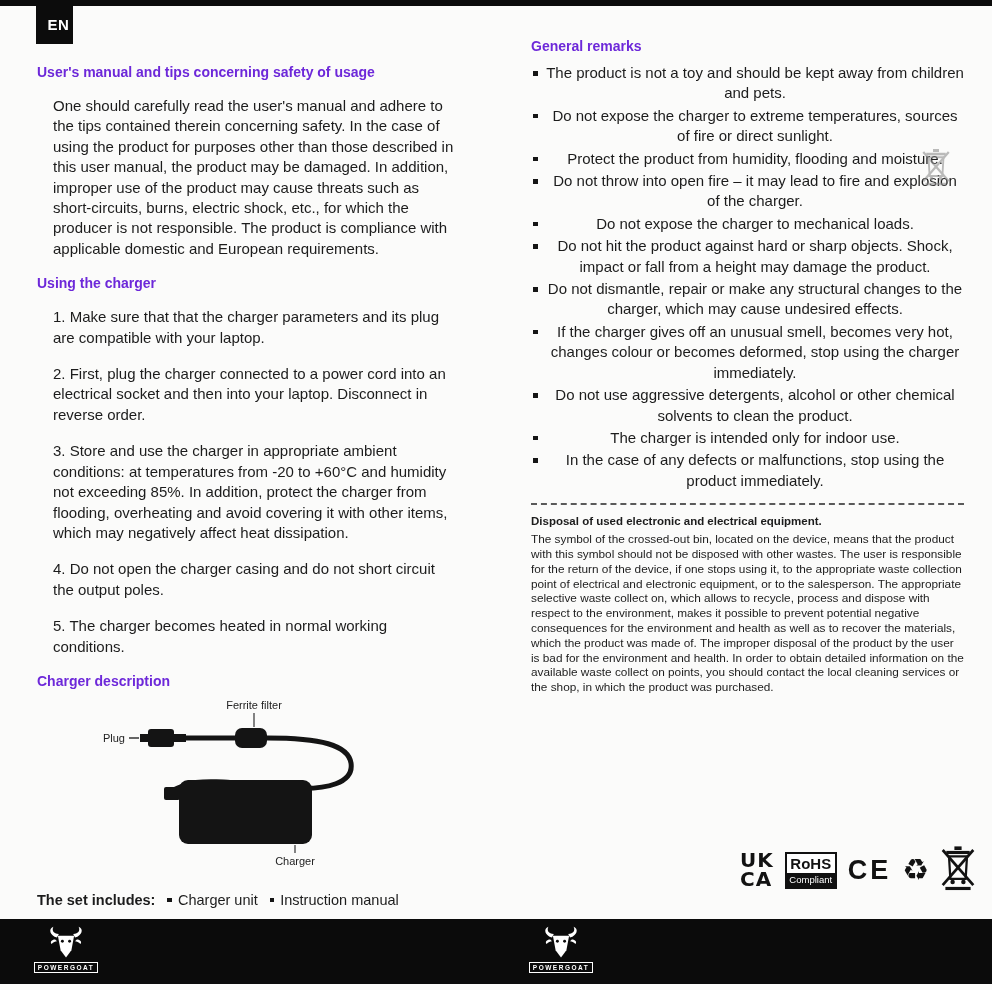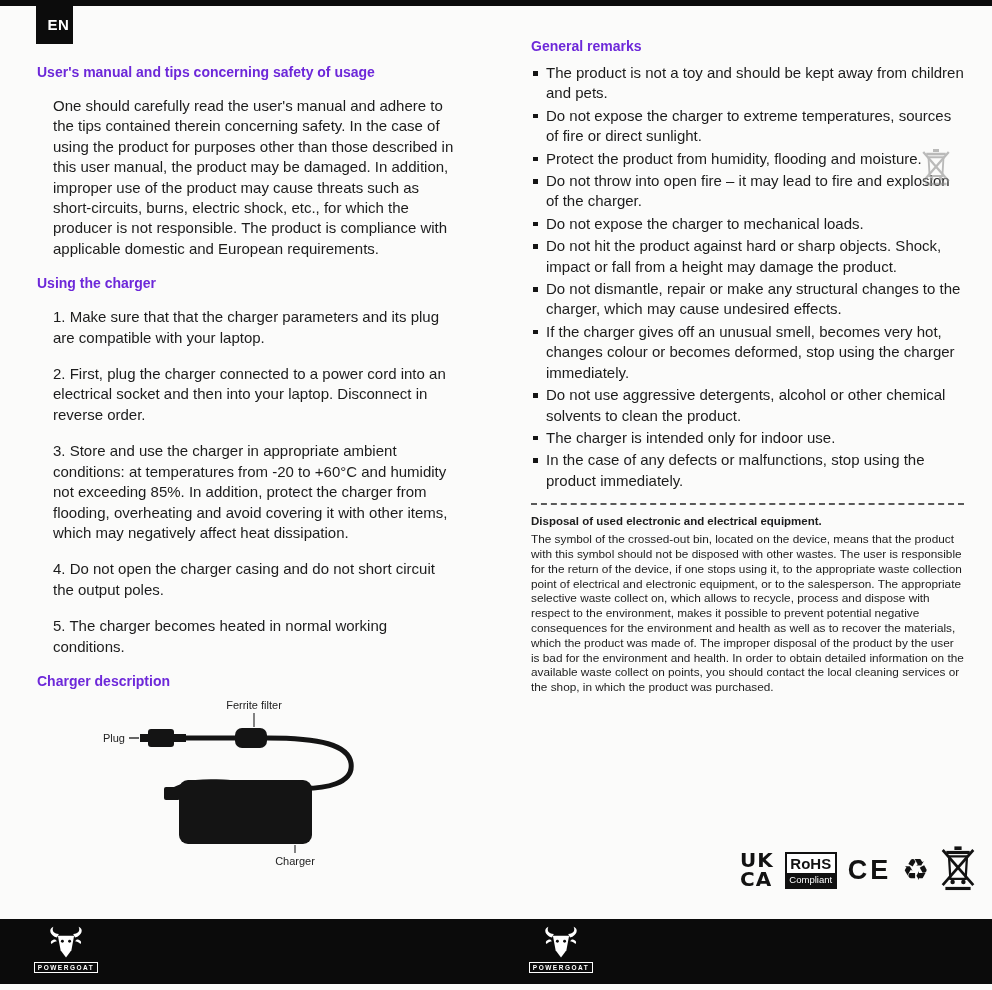--- a/index.html
+++ b/index.html
@@ -15,21 +15,21 @@
                 display: flex; align-items: center; justify-content: center; letter-spacing: .5px; padding-left: 8px; }
 
   .col-left  { position: absolute; left: 37px;  top: 64px; width: 433px; }
   .col-right { position: absolute; left: 531px; top: 38px; width: 433px; }
 
   h2 { margin: 0 0 9px; font-size: 14px; font-weight: 700; color: #6d28d9; }
   .mt { margin-top: 14px; }
   .body, .step { margin: 16px; font-size: 15px; line-height: 20.4px; }
 
   .remarks { list-style: none; margin: 0; padding: 0; }
-  .remarks li { position: relative; padding-left: 15px; font-size: 15px; line-height: 20.4px; margin: 0 0 2px; }
+  .remarks li { position: relative; padding-left: 15px; font-size: 15px; line-height: 20.4px; margin: 0 0 2px; text-align: center; }
   .remarks li::before { content: ""; position: absolute; left: 2px; top: 8px;
                         width: 4.5px; height: 4.5px; background: #151515; }
 
   .dashed { border-top: 2px dashed #5a5a5a; margin: 12px 0 10px; width: 100%; }
   .fine-title { margin: 0 0 5px; font-size: 11.5px; font-weight: 700; }
   .fine { margin: 0; font-size: 11.8px; line-height: 14.8px; }
 
   .diagram { display: block; margin: 4px 0 0 30px; }
   .diagram text { font-family: "Liberation Sans", sans-serif; font-size: 11px; fill: #222; }
 
@@ -92,20 +92,31 @@
 
       <rect x="168" y="30" width="32" height="20" rx="7" fill="#141414"></rect>
 
       <rect x="97" y="89" width="16" height="13" rx="2" fill="#141414"></rect>
       <rect x="112" y="82" width="133" height="64" rx="9" fill="#141414"></rect>
 
       <line x1="228" y1="147" x2="228" y2="155" stroke="#333" stroke-width="1.2"></line>
       <text x="228" y="167" text-anchor="middle">Charger</text>
     </svg>
 
+    <p class="includes">
+      <b>The set includes:</b>
+      <span class="inc-item">
+        <span class="sq"></span>
+        <span>Charger unit</span>
+      </span>
+      <span class="inc-item">
+        <span class="sq"></span>
+        <span>Instruction manual</span>
+      </span>
+    </p>
   </div>
 
   <div class="col-right">
     <h2>General remarks</h2>
     <ul class="remarks">
       <li>The product is not a toy and should be kept away from children and pets.</li>
       <li>Do not expose the charger to extreme temperatures, sources of fire or direct sunlight.</li>
       <li>Protect the product from humidity, flooding and moisture.</li>
       <li>Do not throw into open fire – it may lead to fire and explosion of the charger.</li>
       <li>Do not expose the charger to mechanical loads.</li>

